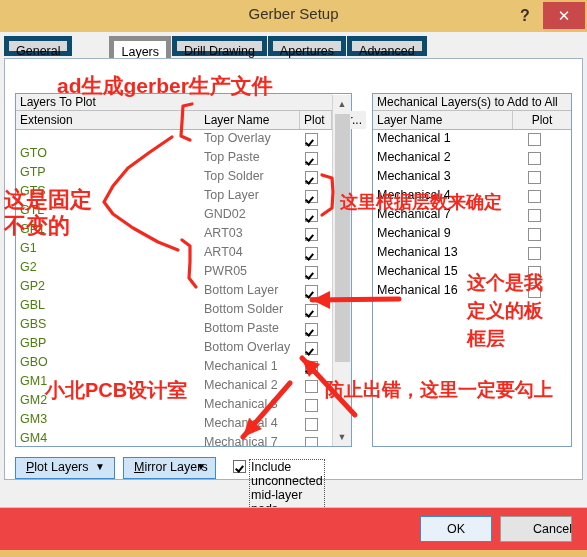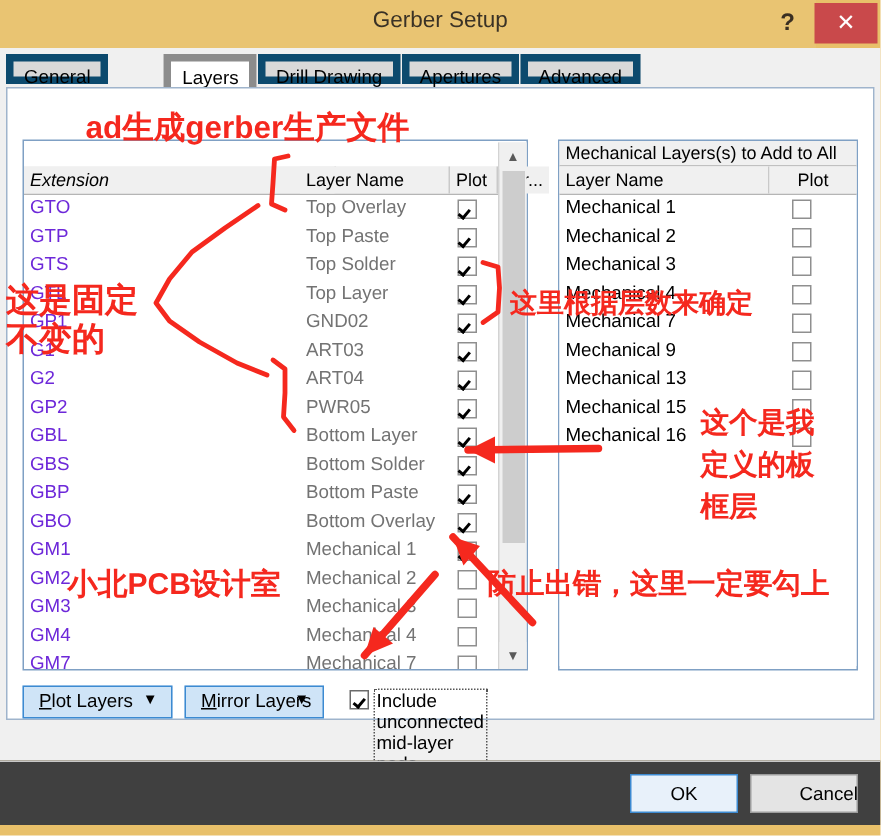--- a/index.html
+++ b/index.html
@@ -40,21 +40,21 @@
              padding-left:4px;background:#f0f0f0;border-bottom:1px solid #c0c0c0;box-sizing:border-box;}
   .grp-left .grp-title{width:316px;}
 
   .hdr-row{position:absolute;left:0;top:17px;height:19px;width:316px;background:#f0f0f0;
            border-bottom:1px solid #b5b5b5;box-sizing:border-box;}
   .hdr-cell{position:absolute;top:0;height:18px;line-height:18px;font-size:12px;color:#000;
             box-sizing:border-box;border-right:1px solid #c9c9c9;padding-left:4px;background:#f0f0f0;}
 
   .listarea{position:absolute;left:0;top:36px;width:316px;height:316px;overflow:hidden;background:#fff;}
   .lrow{position:relative;height:19px;}
-  .c-ext{position:absolute;left:4px;top:1px;font-size:12.5px;color:#6d28d9;}
+  .c-ext{position:absolute;left:4px;top:16px;font-size:12.5px;color:#4d7c0f;}
   .c-name{position:absolute;left:188px;top:1px;font-size:12.5px;color:#737373;}
   .cb{position:absolute;width:13px;height:13px;border:1px solid #8f8f8f;background:#fff;
       box-sizing:border-box;top:3px;}
   .cb.p{left:289px;}
   .cb .tick{display:block;width:11px;height:11px;position:relative;}
   .cb.on .tick:before{content:"";position:absolute;left:1px;top:4px;width:3px;height:6px;
       border:solid #000;border-width:0 2px 2px 0;transform:rotate(40deg);}
 
   
   .vscroll{position:absolute;left:316px;top:1px;width:19px;height:351px;background:#f0f0f0;
@@ -87,21 +87,21 @@
 
   .chkwrap{position:absolute;left:228px;top:400px;height:18px;cursor:pointer;}
   .chkbox{position:absolute;left:0;top:1px;width:13px;height:13px;border:1px solid #6b6b6b;
           background:#fff;box-sizing:border-box;}
   .chkbox:before{content:"";position:absolute;left:3px;top:3px;width:3px;height:6px;
       border:solid #000;border-width:0 2px 2px 0;transform:rotate(40deg);}
   .chklabel{position:absolute;left:16px;top:0px;font-size:12.5px;color:#000;
             border:1px dotted #555;padding:0 1px;}
 
   
-  .footer{position:absolute;left:0;top:507px;width:587px;height:42px;background:#404040;
+  .footer{position:absolute;left:0;top:507px;width:587px;height:42px;background:#ef4444;
           border-top:1px solid #c8c8c8;}
   .btn{position:absolute;top:8px;height:26px;font-size:12.5px;color:#000;box-sizing:border-box;
        text-align:center;line-height:24px;cursor:pointer;}
   #btn-ok{left:420px;width:72px;background:#e8f1fa;border:1px solid #3c8ad1;}
   #btn-cancel{left:500px;width:72px;background:#e4e4e4;border:1px solid #9c9c9c;padding-left:32px;}
 
   
   .ann{position:absolute;color:#f5281e;font-weight:bold;line-height:1.15;}
   svg.ink{position:absolute;left:0;top:0;width:587px;height:557px;pointer-events:none;}
 </style>
@@ -118,23 +118,24 @@
 
   <div class="client">
 
     <div class="tabbar">
       <span class="tab">General</span><span class="tab active">Layers</span><span class="tab">Drill Drawing</span><span class="tab">Apertures</span><span class="tab">Advanced</span>
     </div>
 
     <div class="tabpanel">
 
       <div class="grp-left">
+        <div class="grp-title">Layers To Plot</div>
 
         <div class="hdr-row">
-          <div class="hdr-cell" style="left:0;width:208px;font-style:italic;">Extension</div>
+          <div class="hdr-cell" style="left:0;width:208px;">Extension</div>
           <div class="hdr-cell" style="left:184px;width:100px;">Layer Name</div>
           <div class="hdr-cell" style="left:284px;width:32px;">Plot</div>
           <div class="hdr-cell" style="left:316px;width:34px;border-right:none;">Mir...</div>
         </div>
 
         <div class="listarea" id="left-list">
             <div class="lrow">
               <span class="c-ext">GTO</span>
               <span class="c-name">Top Overlay</span>
               <span class="cb p on">

